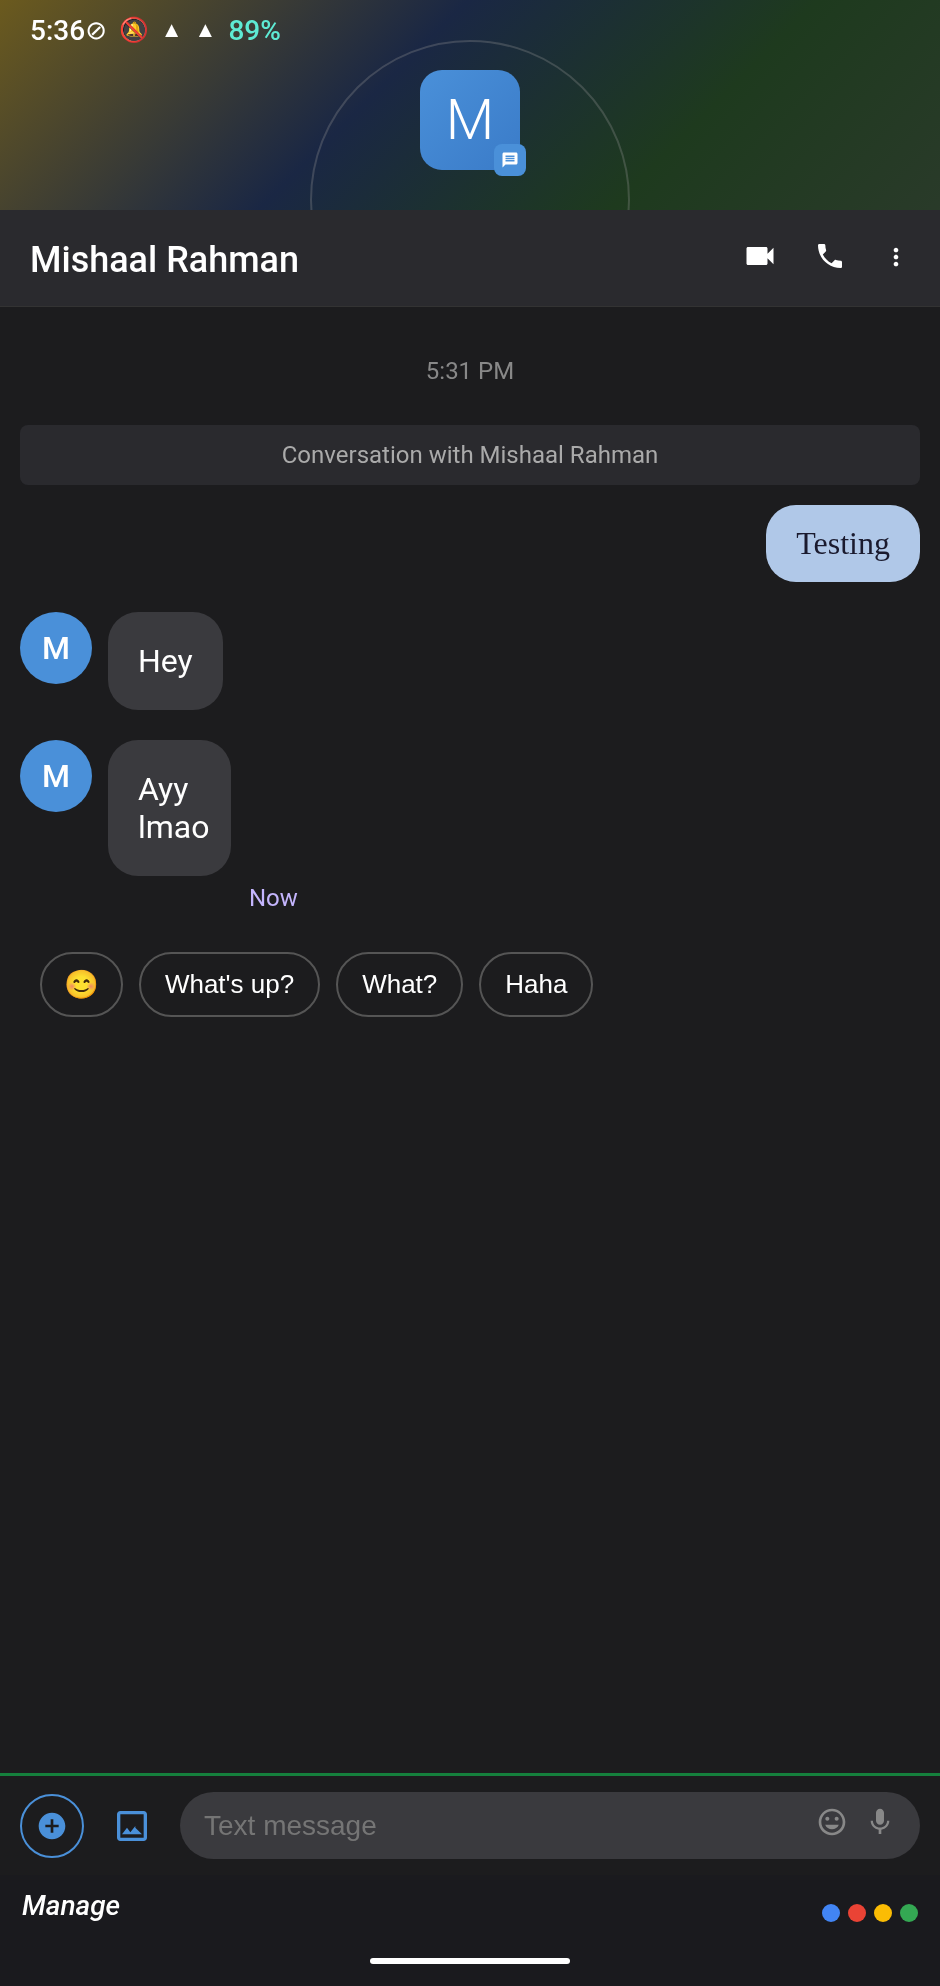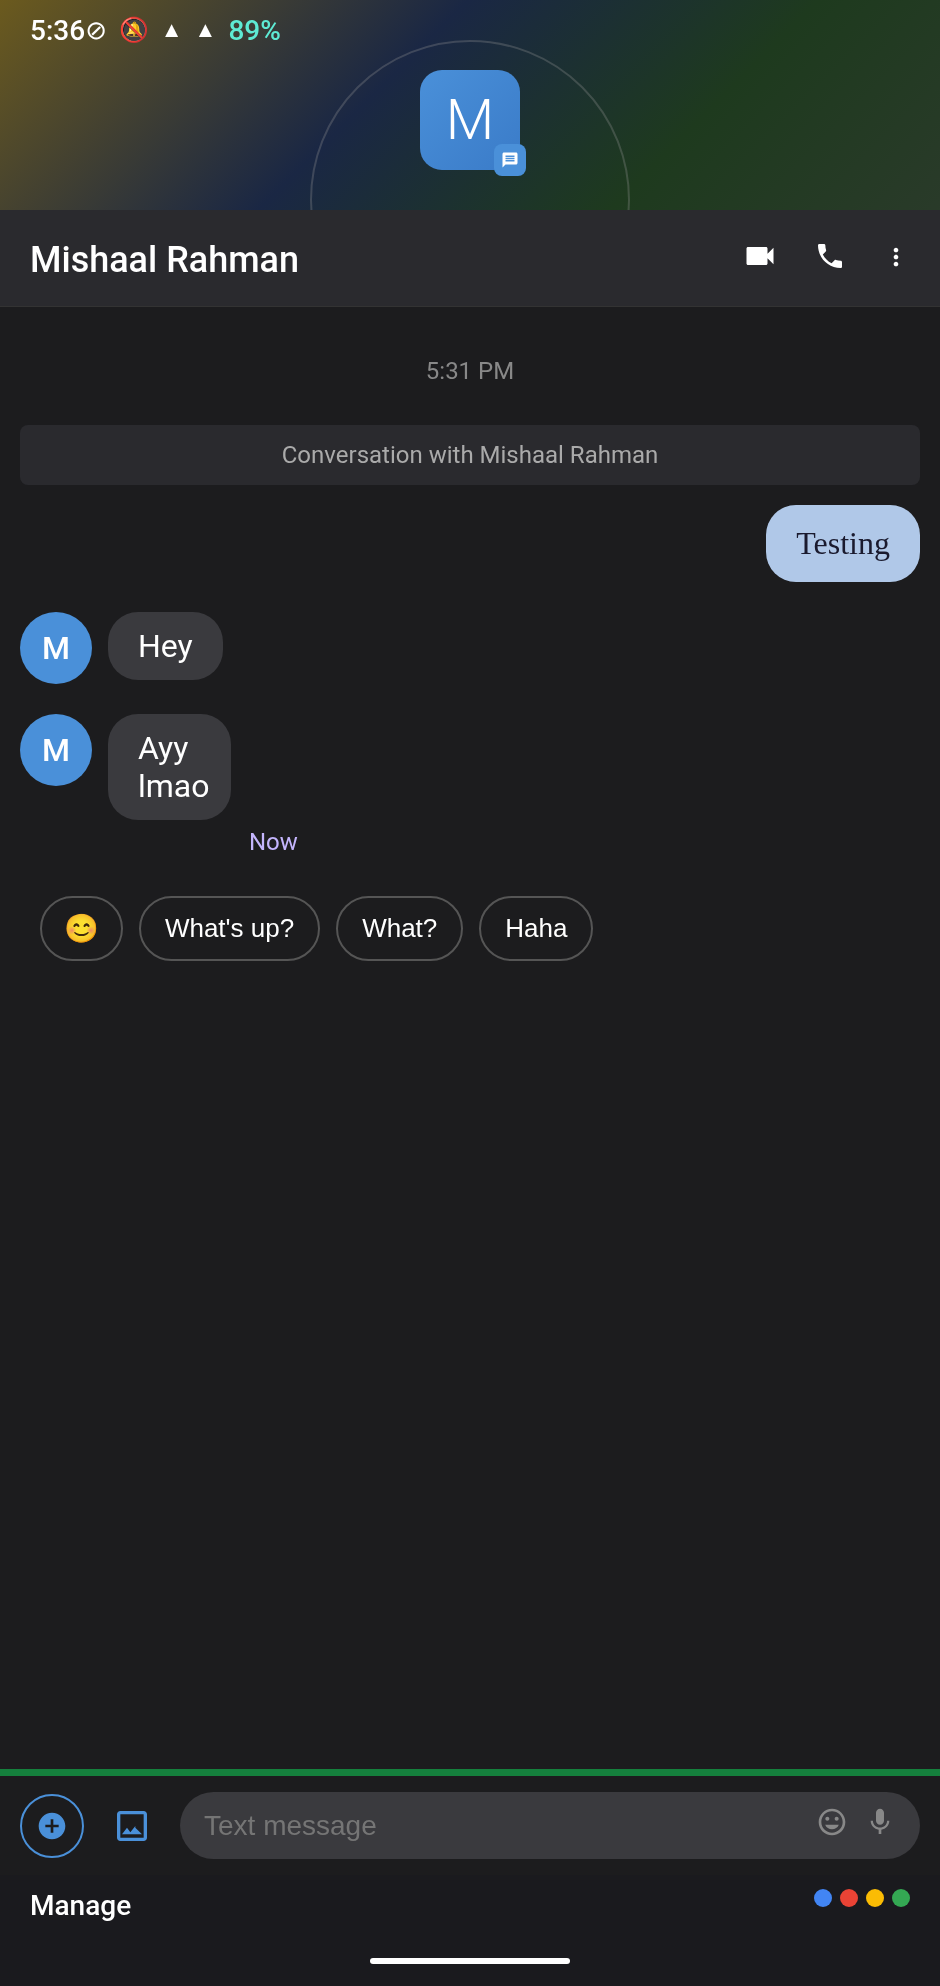--- a/index.html
+++ b/index.html
@@ -214,21 +214,21 @@
       justify-content: center;
       color: white;
       font-size: 32px;
       font-weight: 500;
       flex-shrink: 0;
     }
 
     .message-bubble-received {
       background: #3a3a3e;
       color: #ffffff;
-      padding: 15px 30px;
+      padding: 30px 30px;
       border-radius: 30px;
       font-size: 32px;
       max-width: 65%;
     }
 
     .message-time {
       color: #c4b5fd;
       font-size: 24px;
       margin-top: 8px;
       margin-left: 88px;
@@ -264,21 +264,21 @@
       cursor: pointer;
     }
 
     
     .input-area {
       display: flex;
       align-items: center;
       padding: 16px 20px;
       gap: 16px;
       background: #1c1c1e;
-      border-top: 7px solid #15803d;
+      border-top: 3px solid #15803d;
     }
 
     .input-icon-btn {
       width: 64px;
       height: 64px;
       border-radius: 50%;
       border: 2px solid #555;
       background: transparent;
       display: flex;
       align-items: center;
@@ -311,23 +311,24 @@
     .input-action-icon {
       color: #888;
       font-size: 28px;
       cursor: pointer;
     }
 
     
     .bottom-bar {
       background: #1a1a1e;
       display: flex;
-      align-items: flex-start;
+      align-items: flex-end;
       justify-content: space-between;
-      padding: 14px 30px;
+      padding: 14px 22px;
+      font-style: italic;
     }
 
     .manage-text {
       color: #ffffff;
       font-size: 28px;
       font-weight: 500;
     }
 
     .google-dots {
       display: flex;

